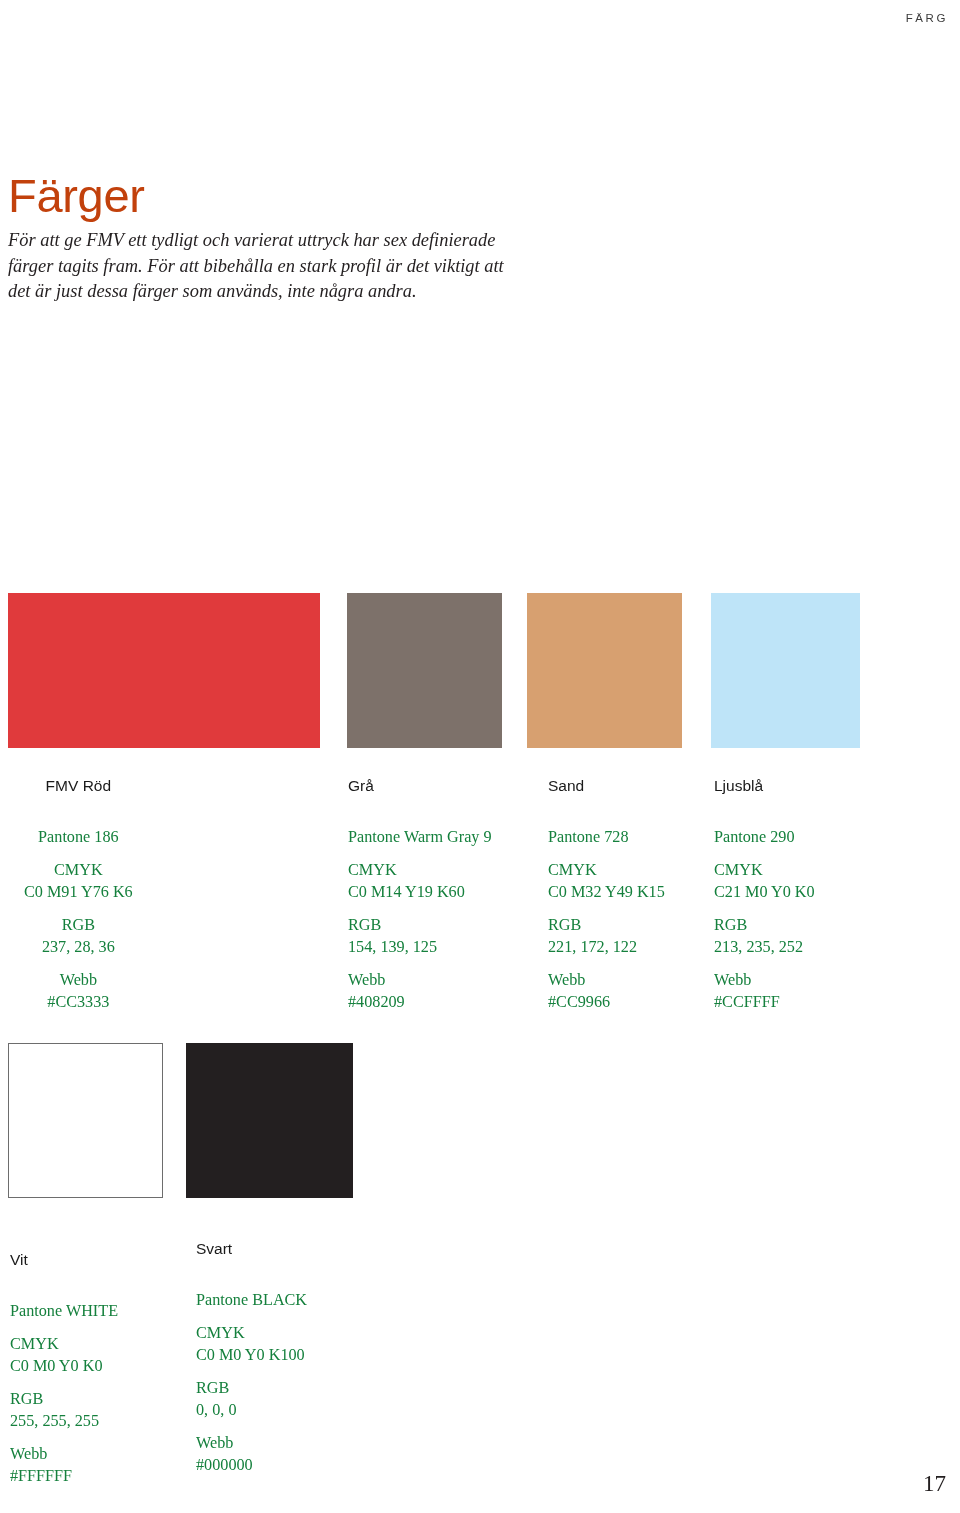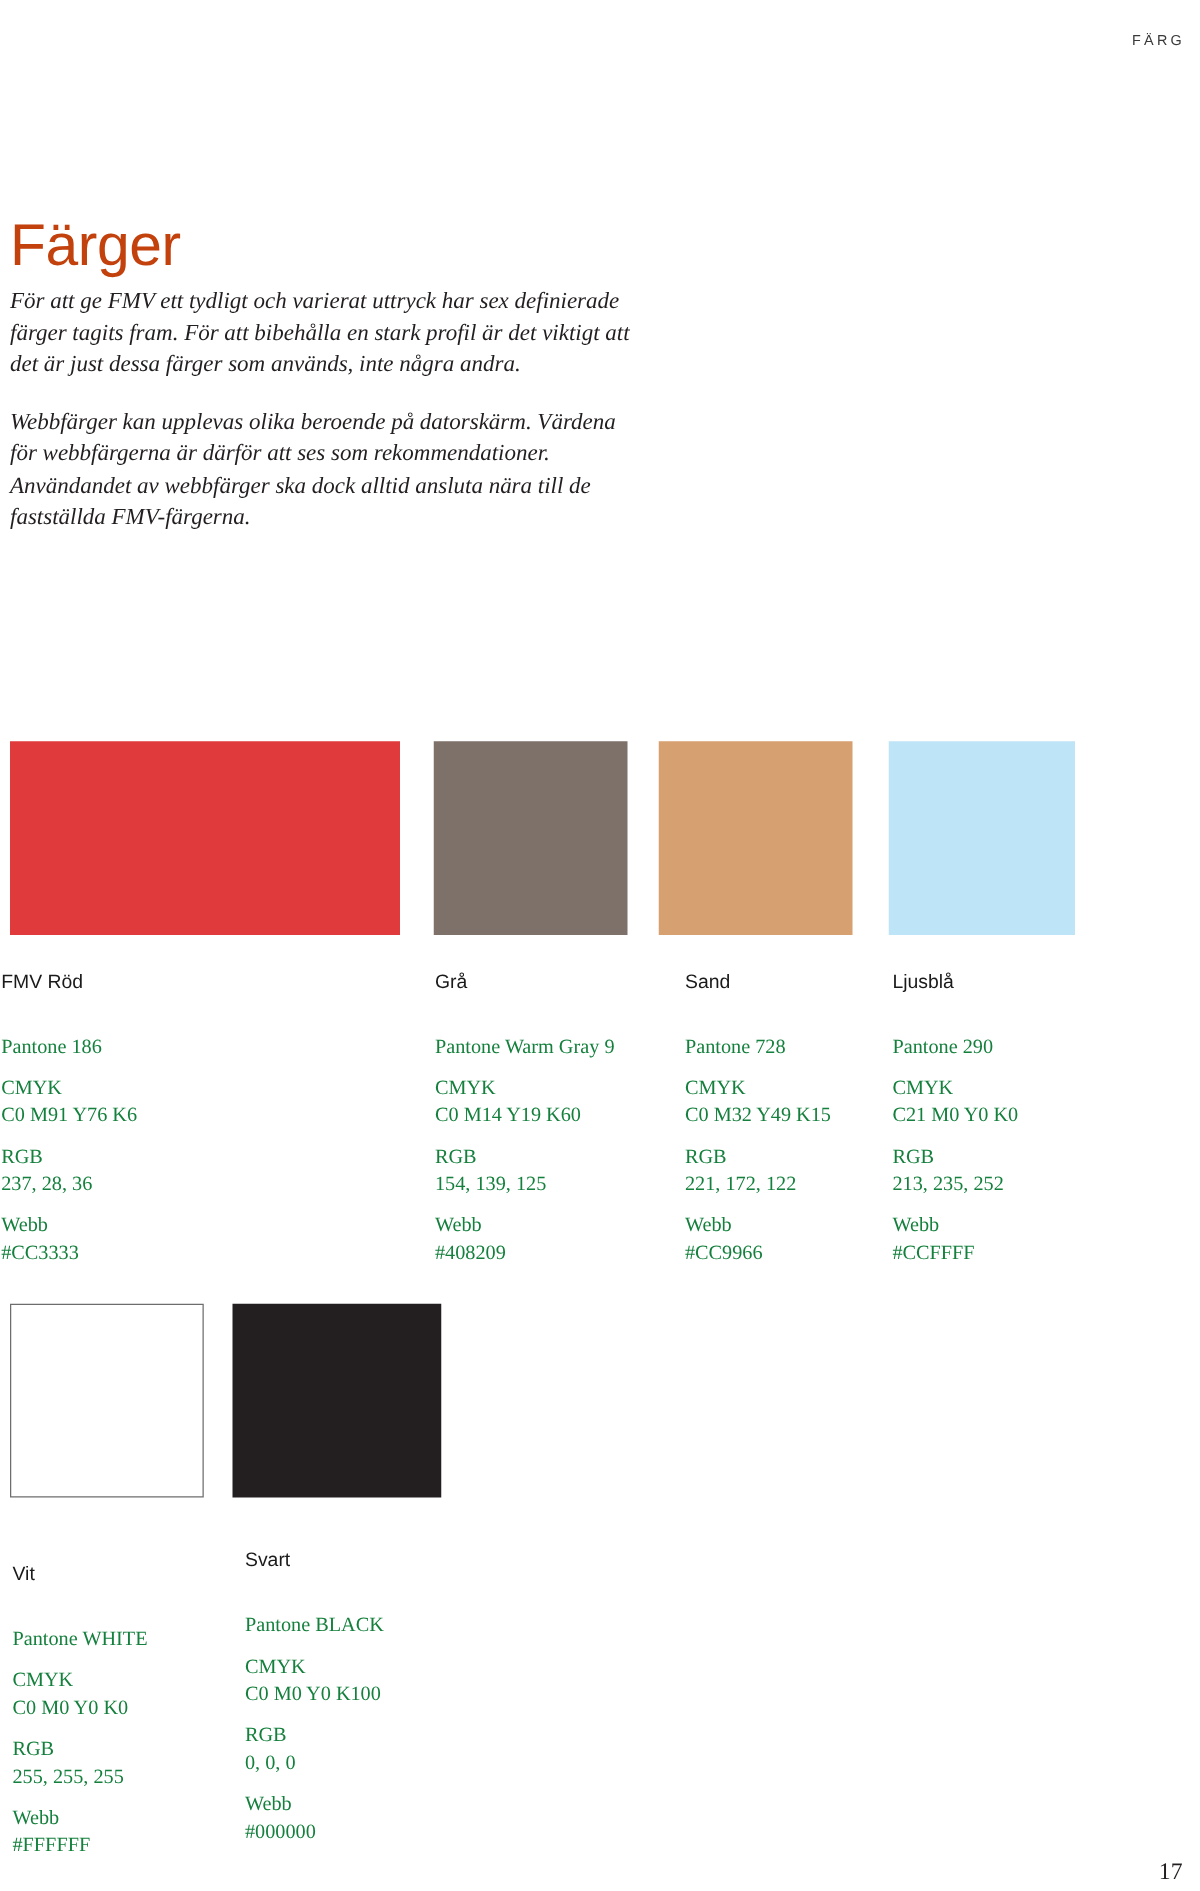--- a/index.html
+++ b/index.html
@@ -21,21 +21,20 @@
   
   .running-head {
     position: absolute;
     top: 12px;
     right: 12px;
     font-family: "Liberation Sans", "DejaVu Sans", sans-serif;
     font-size: 11.5px;
     letter-spacing: 2.6px;
     color: #3a3a3a;
     font-weight: 400;
-    margin-top: 15px;
   }
 
   
   .page-title {
     position: absolute;
     left: 8px;
     top: 140px;
     font-family: "Liberation Sans", "DejaVu Sans", sans-serif;
     font-weight: 300;
     font-size: 47px;
@@ -92,47 +91,46 @@
     line-height: 22px;
     color: #15803d;
     margin: 0;
   }
   .spec-gap { height: 11px; }
 
   
   .folio {
     position: absolute;
     right: 14px;
-    bottom: 4px;
-    font-size: 19px;
+    bottom: 16px;
+    font-size: 23px;
     font-family: "Liberation Serif", "DejaVu Serif", serif;
     color: #231f20;
     text-align: right;
   }
 </style>
 </head>
 <body>
 
 <div class="running-head">FÄRG</div>
 
 <h1 class="page-title">Färger</h1>
 
 <div class="intro">
   <p>För att ge FMV ett tydligt och varierat uttryck har sex definierade färger tagits fram. För att bibehålla en stark profil är det viktigt att det är just dessa färger som används, inte några andra.</p>
-  <p>Webbfärger kan upplevas olika beroende på datorskärm. Värdena för webbfärgerna är därför att ses som rekommendationer. Användandet av webbfärger ska dock alltid ansluta nära till de fastställda FMV-färgerna.</p>
 </div>
 
 <div class="swatch-row swatch-row-primary" id="row-primary">
     <div class="swatch-chip" style="left: 8px; width: 312px; height: 155px; background: rgb(224, 58, 60);"></div>
     <div class="swatch-chip" style="left: 347px; width: 155px; height: 155px; background: rgb(125, 113, 106);"></div>
     <div class="swatch-chip" style="left: 527px; width: 155px; height: 155px; background: rgb(215, 160, 112);"></div>
     <div class="swatch-chip" style="left: 711px; width: 149px; height: 155px; background: rgb(190, 228, 248);"></div>
   </div>
 <div id="info-primary">
-    <div class="swatch-info" style="left: 1px; top: 778px;">
+    <div class="swatch-info" style="left: 24px; top: 778px; text-align: center;">
       <div class="swatch-name">FMV Röd</div>
       <div class="spec-line">Pantone 186</div>
       <div class="spec-gap"></div>
       <div class="spec-line">CMYK</div>
       <div class="spec-line">C0  M91  Y76  K6</div>
       <div class="spec-gap"></div>
       <div class="spec-line">RGB</div>
       <div class="spec-line">237, 28, 36</div>
       <div class="spec-gap"></div>
       <div class="spec-line">Webb</div>

